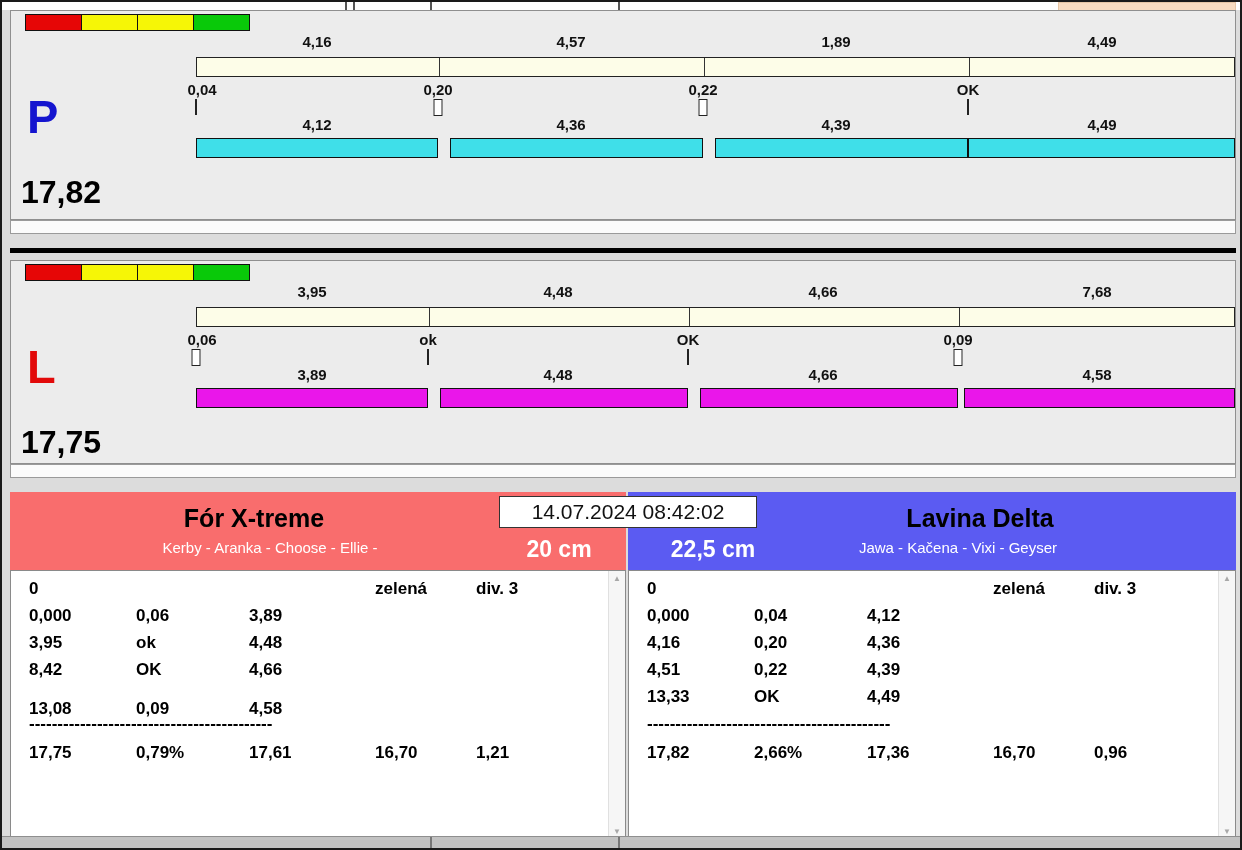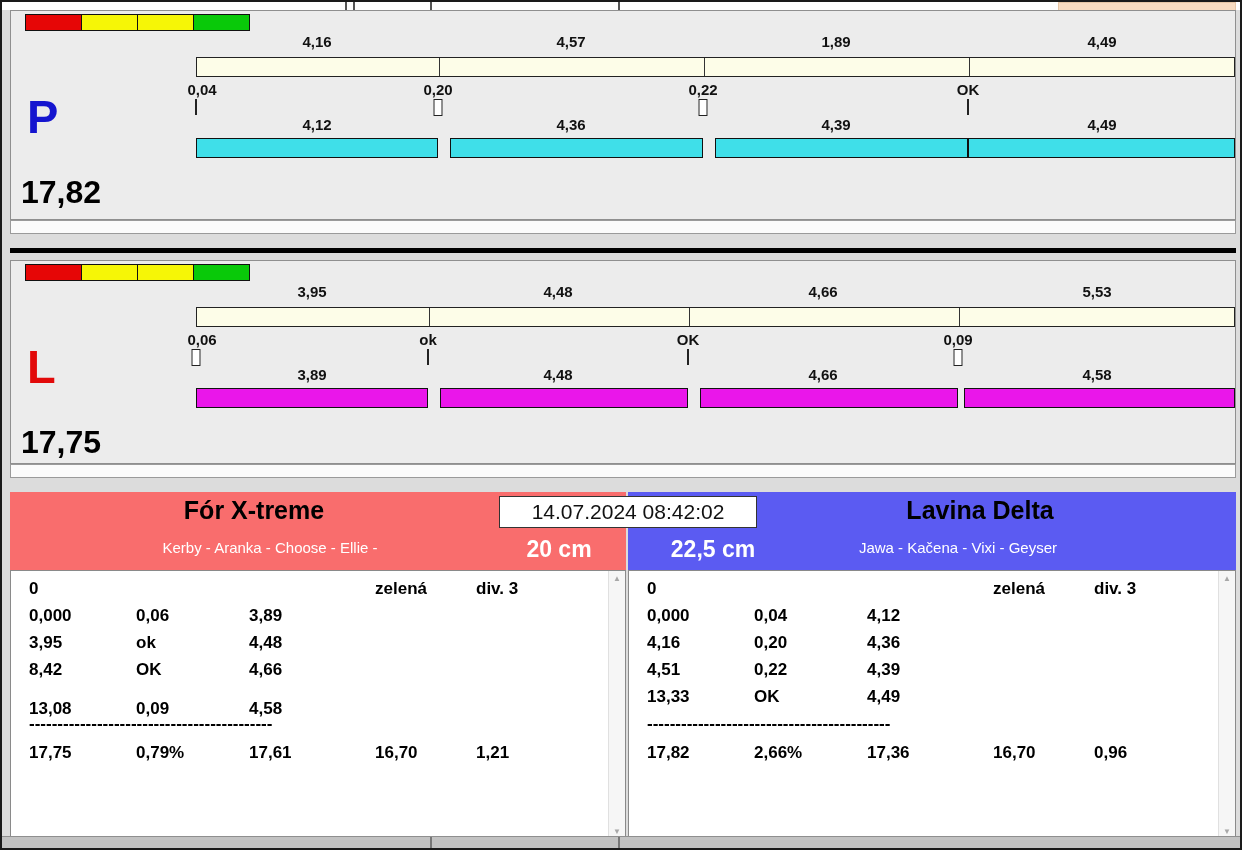--- a/index.html
+++ b/index.html
@@ -24,21 +24,21 @@
   .seg { position:absolute; height:20px; border:1px solid #111; display:block; }
   .total { position:absolute; left:10px; top:164px; font-size:32px; font-weight:bold; color:#000; line-height:1.1; }
   .thin-strip { position:absolute; left:8px; width:1226px; height:14px; background:#fbfbfb; border:1px solid #9a9a9a; }
   .thick-divider { position:absolute; left:8px; width:1226px; height:5px; background:#000; }
 
   
   .bottom { position:absolute; left:8px; top:490px; width:1226px; height:348px; }
   .team-header { position:absolute; top:0; height:78px; }
   .team-header.left  { left:0; width:616px; }
   .team-header.right { left:618px; width:608px; }
-  .team-name { font-size:25px; font-weight:bold; color:#000; padding-top:4px; text-align:center; }
+  .team-name { font-size:25px; font-weight:bold; color:#000; padding-top:12px; text-align:center; }
   .team-header.left  .team-name { width:488px; }
   .team-header.right .team-name { margin-left:112px; width:480px; }
   .members { position:absolute; top:47px; font-size:15px; font-weight:normal; color:#fff; text-align:center; white-space:nowrap; }
   .height-label { position:absolute; top:44px; font-size:23px; font-weight:bold; color:#fff; text-align:center; }
   .datetime { position:absolute; left:489px; top:4px; width:258px; height:32px; background:#fff; border:1px solid #333;
               font-size:21px; color:#111; text-align:center; line-height:30px; white-space:nowrap; }
   .team-panel { position:absolute; top:78px; height:270px; background:#ffffff; border:1px solid #8a8a8a; }
   .team-panel.left  { left:0; width:616px; }
   .team-panel.right { left:618px; width:608px; }
   .trow { position:absolute; left:0; right:20px; height:27px; font-size:17px; font-weight:bold; color:#000; }
@@ -115,21 +115,21 @@
       <span style="background: rgb(230, 6, 6);"></span>
       <span style="background: rgb(246, 246, 6);"></span>
       <span style="background: rgb(246, 246, 6);"></span>
       <span style="background: rgb(9, 201, 9);"></span>
     </div>
     <div class="lane-letter" style="color: rgb(226, 10, 10);">L</div>
 
     <span class="lbl" style="left:301px;top:22px">3,95</span>
     <span class="lbl" style="left:547px;top:22px">4,48</span>
     <span class="lbl" style="left:812px;top:22px">4,66</span>
-    <span class="lbl" style="left:1086px;top:22px">5,53</span>
+    <span class="lbl" style="left:1086px;top:22px">7,68</span>
 
     <div class="cream-bar" style="left:185px;top:46px;width:1039px">
       <i style="left:232px"></i>
       <i style="left:492px"></i>
       <i style="left:762px"></i>
     </div>
 
     <span class="lbl" style="left:191px;top:70px">0,06</span>
     <span class="lbl" style="left:417px;top:70px">ok</span>
     <span class="lbl" style="left:677px;top:70px">OK</span>

